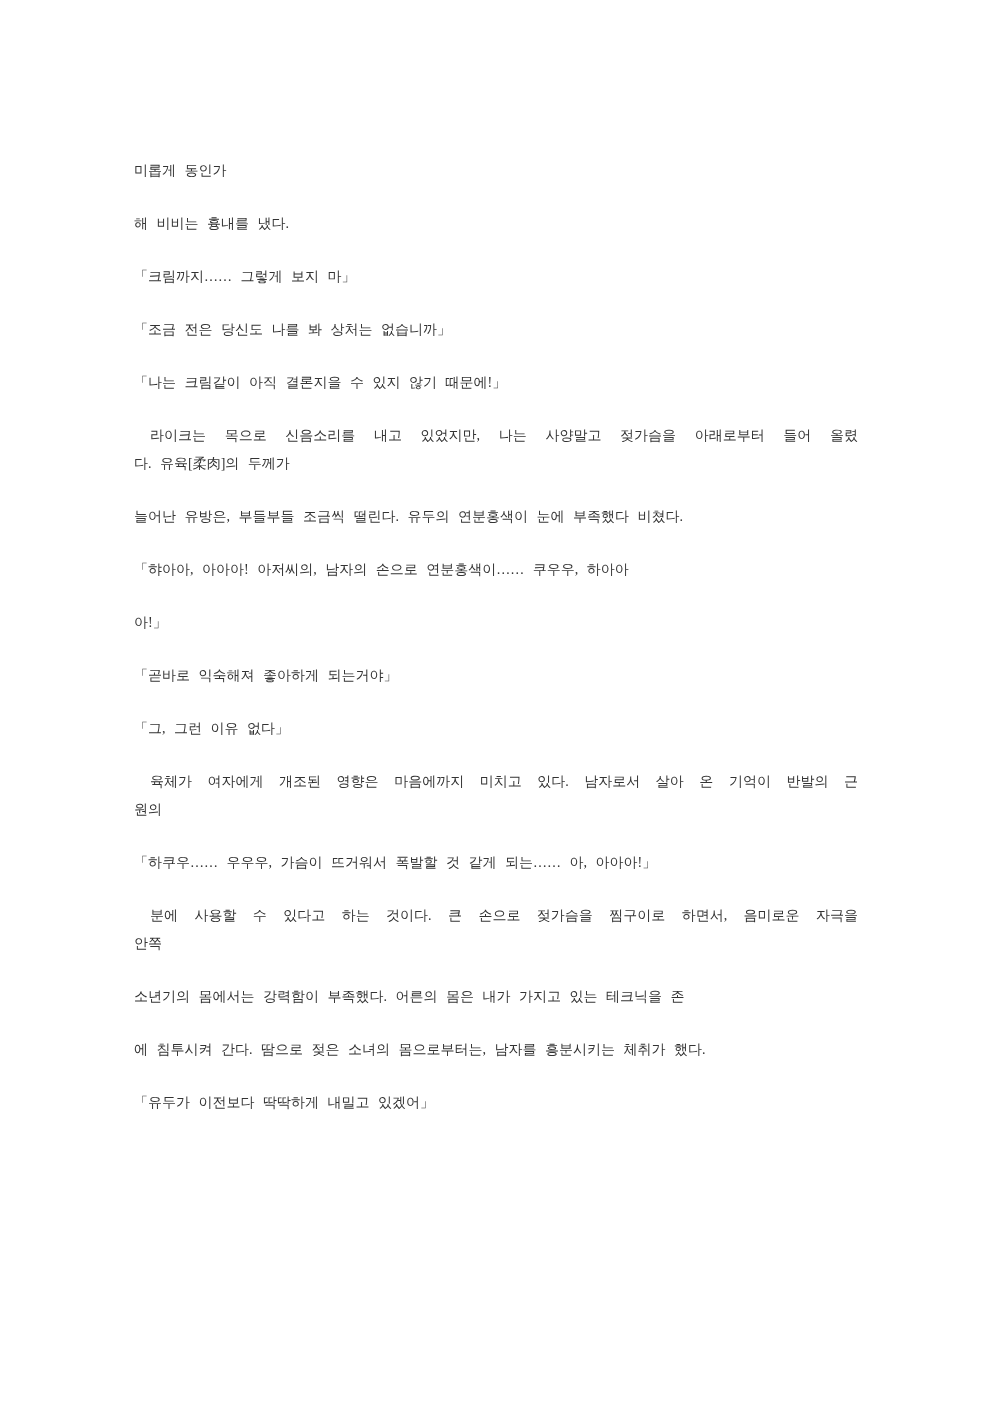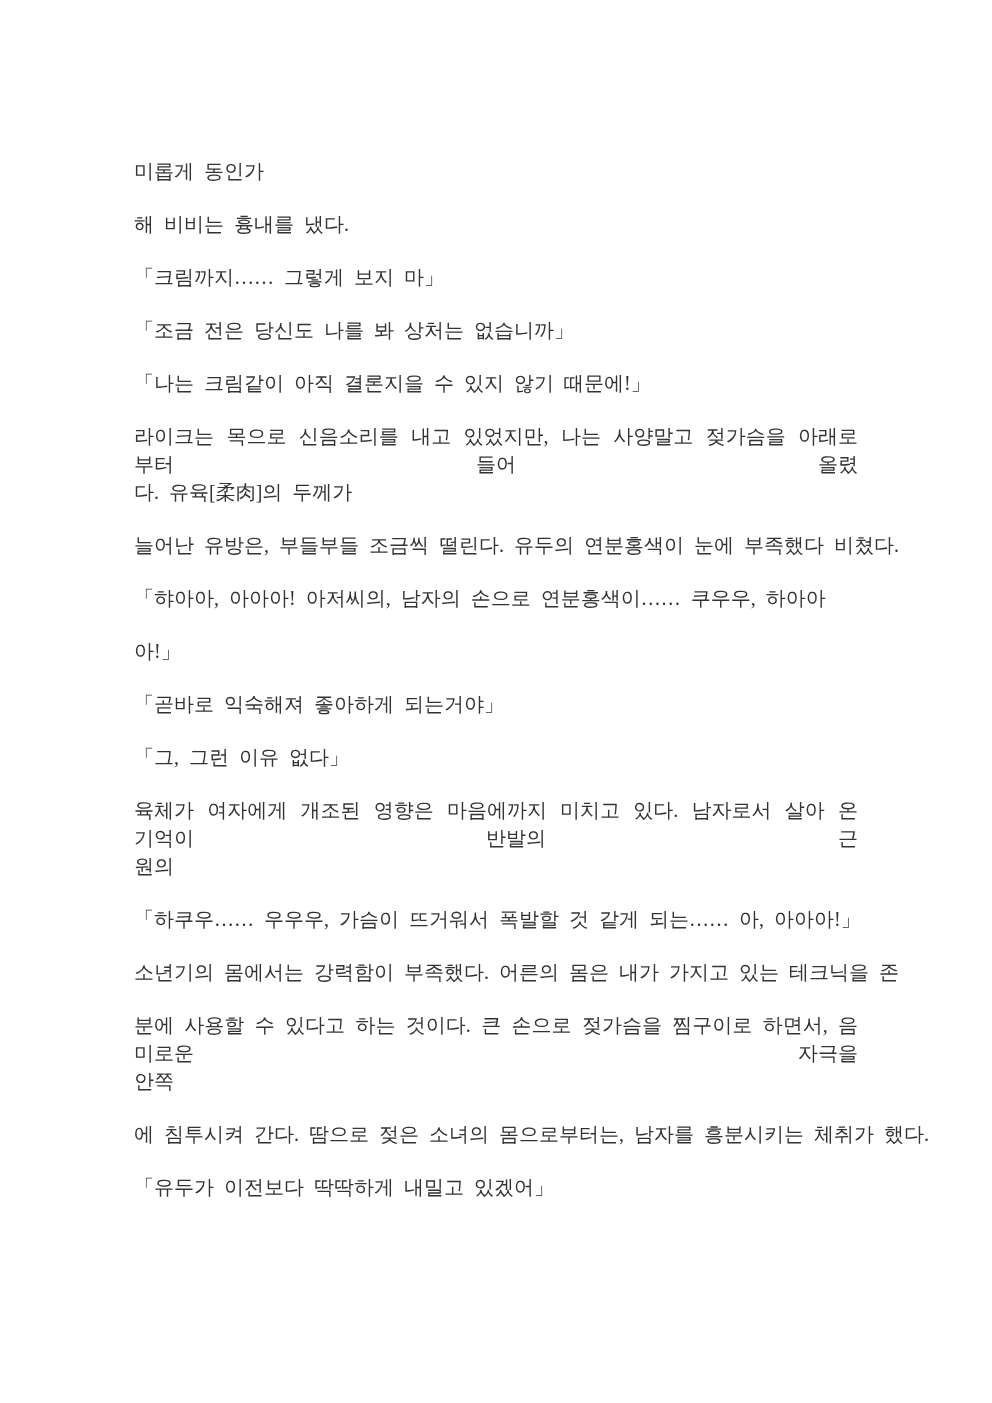--- a/index.html
+++ b/index.html
@@ -13,38 +13,39 @@
     height: 1403px;
     background: #ffffff;
     overflow: hidden;
   }
   .doc {
     position: absolute;
     left: 134px;
     top: 157px;
     width: 724px;
     font-family: "Liberation Serif", "DejaVu Serif", serif;
-    font-size: 20px;
+    font-size: 14px;
     line-height: 28px;
     color: #333333;
     word-spacing: 5px;
   }
   .para {
     margin: 0 0 25px 0;
     padding: 0;
   }
   .line {
     display: block;
     white-space: nowrap;
   }
   
   .line.stretch {
     white-space: normal;
     text-align: justify;
     text-align-last: justify;
+    margin-left: 16px;
   }
 </style>
 </head>
 <body>
 
 <div class="page">
   <div class="doc">
 
     <p class="para">
         <span class="line">미롭게 동인가</span>
@@ -96,27 +97,27 @@
       <span class="line stretch">육체가 여자에게 개조된 영향은 마음에까지 미치고 있다. 남자로서 살아 온 기억이 반발의 근</span>
       <span class="line">원의</span>
     </p>
 
 
     <p class="para">
         <span class="line">「하쿠우…… 우우우, 가슴이 뜨거워서 폭발할 것 같게 되는…… 아, 아아아!」</span>
       </p>
 
     <p class="para">
-        <span class="line">소년기의 몸에서는 강력함이 부족했다. 어른의 몸은 내가 가지고 있는 테크닉을 존</span>
-      </p>
-
-    <p class="para">
       <span class="line stretch">분에 사용할 수 있다고 하는 것이다. 큰 손으로 젖가슴을 찜구이로 하면서, 음미로운 자극을</span>
       <span class="line">안쪽</span>
     </p>
+
+    <p class="para">
+        <span class="line">소년기의 몸에서는 강력함이 부족했다. 어른의 몸은 내가 가지고 있는 테크닉을 존</span>
+      </p>
 
     <p class="para">
         <span class="line">에 침투시켜 간다. 땀으로 젖은 소녀의 몸으로부터는, 남자를 흥분시키는 체취가 했다.</span>
       </p>
 
     <p class="para">
         <span class="line">「유두가 이전보다 딱딱하게 내밀고 있겠어」</span>
       </p>
 
   </div>

